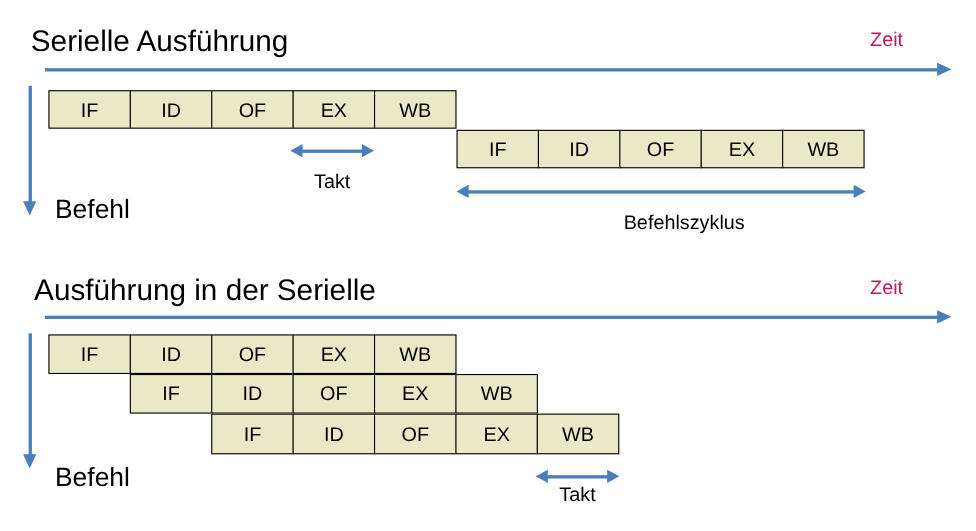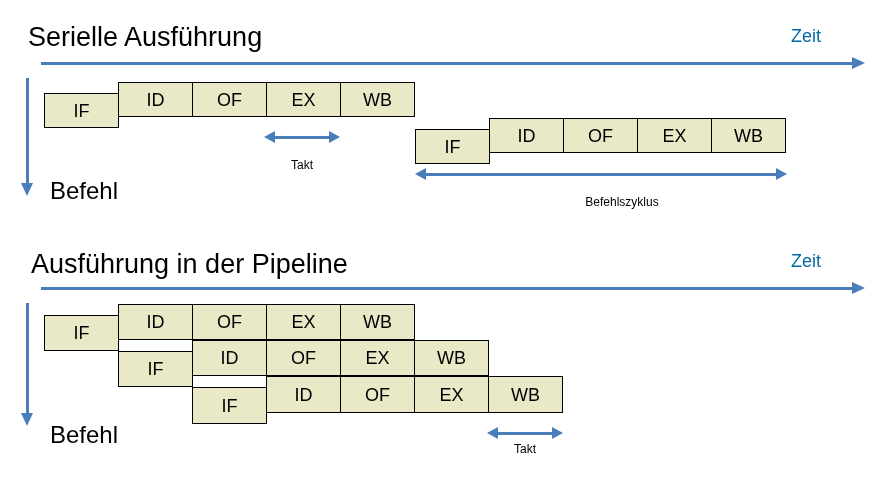--- a/index.html
+++ b/index.html
@@ -36,21 +36,21 @@
   }
   .axis-head {
     width: 0; height: 0;
     border-top: 6px solid transparent;
     border-bottom: 6px solid transparent;
     border-left: 13px solid #4A7EBB;
   }
   .zeit-label {
     font-size: 18px;
     line-height: 21px;
-    color: #0369a1;
+    color: #be185d;
     white-space: nowrap;
   }
 
   
   .vaxis-line {
     width: 3px;
     background: #4A7EBB;
   }
   .vaxis-head {
     width: 0; height: 0;
@@ -72,21 +72,21 @@
     background: #E9E9C8;
     border: 1px solid #000000;
     margin-left: -1px;
     font-size: 18px;
     line-height: 1;
     color: #000000;
     display: flex;
     align-items: center;
     justify-content: center;
   }
-  .stage-box:first-child { margin-left: 0; margin-top: 11px; }
+  .stage-box:first-child { margin-left: 0; }
 
   
   .dbl-arrow { position: absolute; height: 13px; }
   .dbl-arrow .shaft {
     position: absolute;
     left: 9px; right: 9px;
     top: 5px;
     height: 3px;
     background: #4A7EBB;
   }
@@ -95,21 +95,21 @@
     top: 0;
     width: 0; height: 0;
     border-top: 6px solid transparent;
     border-bottom: 6px solid transparent;
   }
   .dbl-arrow .head-l { left: 0; border-right: 11px solid #4A7EBB; }
   .dbl-arrow .head-r { right: 0; border-left: 11px solid #4A7EBB; }
 
   .measure-label {
     position: absolute;
-    font-size: 12px;
+    font-size: 18px;
     line-height: 21px;
     color: #000000;
     white-space: nowrap;
     text-align: center;
   }
 </style>
 </head>
 <body>
 
 <div id="slide">
@@ -152,21 +152,21 @@
     <div class="dbl-arrow" style="left:415px; top:168px; width:372px;">
       <div class="head-l"></div>
       <div class="shaft"></div>
       <div class="head-r"></div>
     </div>
     <div class="measure-label" style="left:436px; top:192px; width:372px;">Befehlszyklus</div>
   </div>
 
   <div>
 
-    <div class="abs section-title" style="left:31px; top:248px;">Ausführung in der Pipeline</div>
+    <div class="abs section-title" style="left:31px; top:248px;">Ausführung in der Serielle</div>
 
     <div class="abs axis-line" style="left:41px; top:287px; width:814px;"></div>
     <div class="abs axis-head" style="left:852px; top:282px;"></div>
     <div class="abs zeit-label" style="left:791px; top:251px;">Zeit</div>
 
     <div class="abs vaxis-line" style="left:26px; top:303px; height:113px;"></div>
     <div class="abs vaxis-head" style="left:21px; top:413px;"></div>
     <div class="abs befehl-label" style="left:50px; top:424px;">Befehl</div>
 
     <div class="stage-row" style="left:44px; top:304px;">

